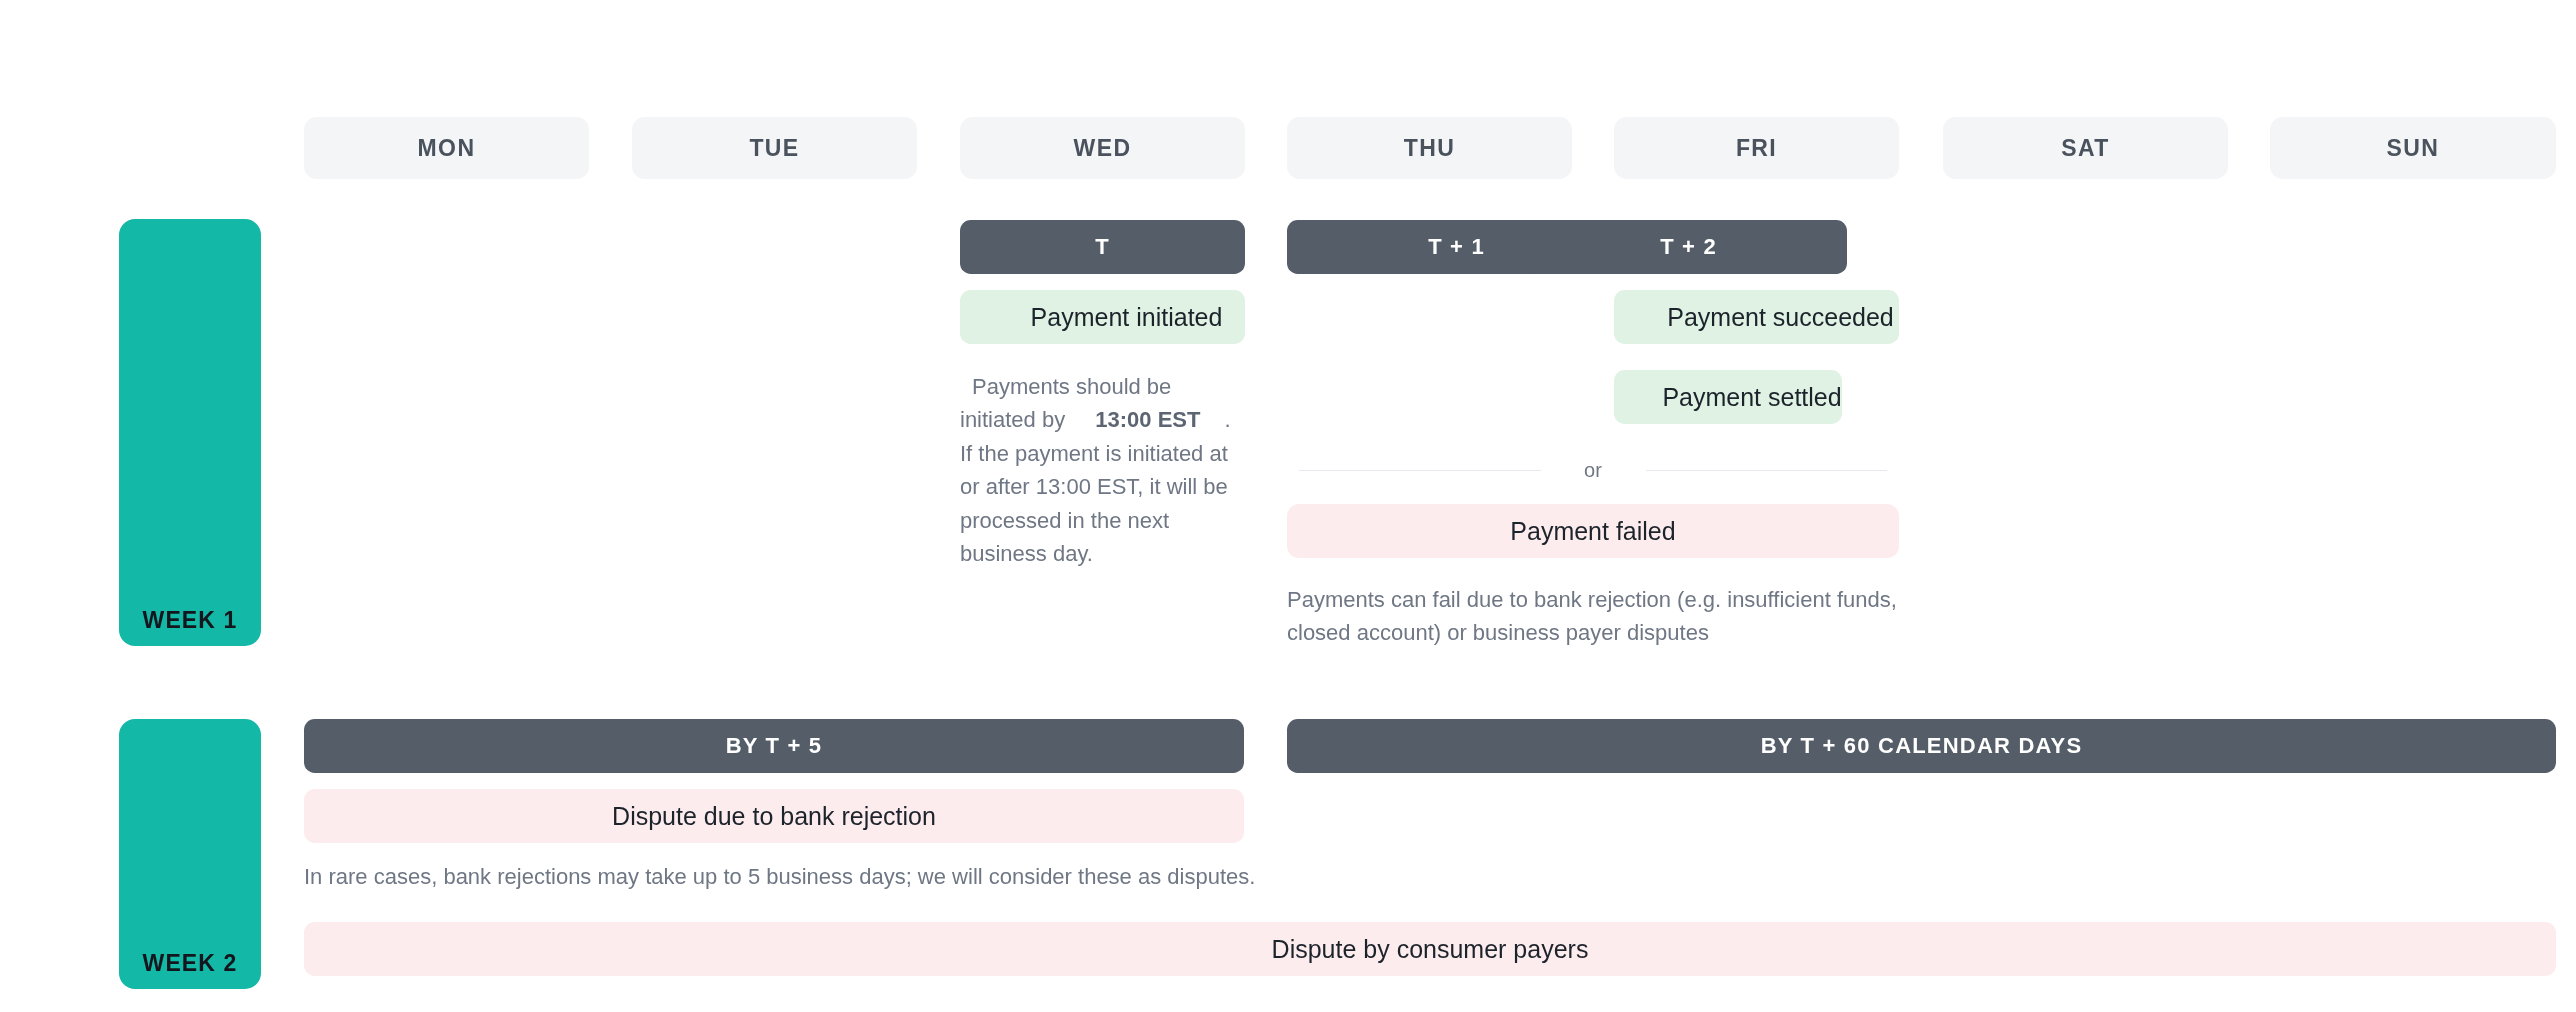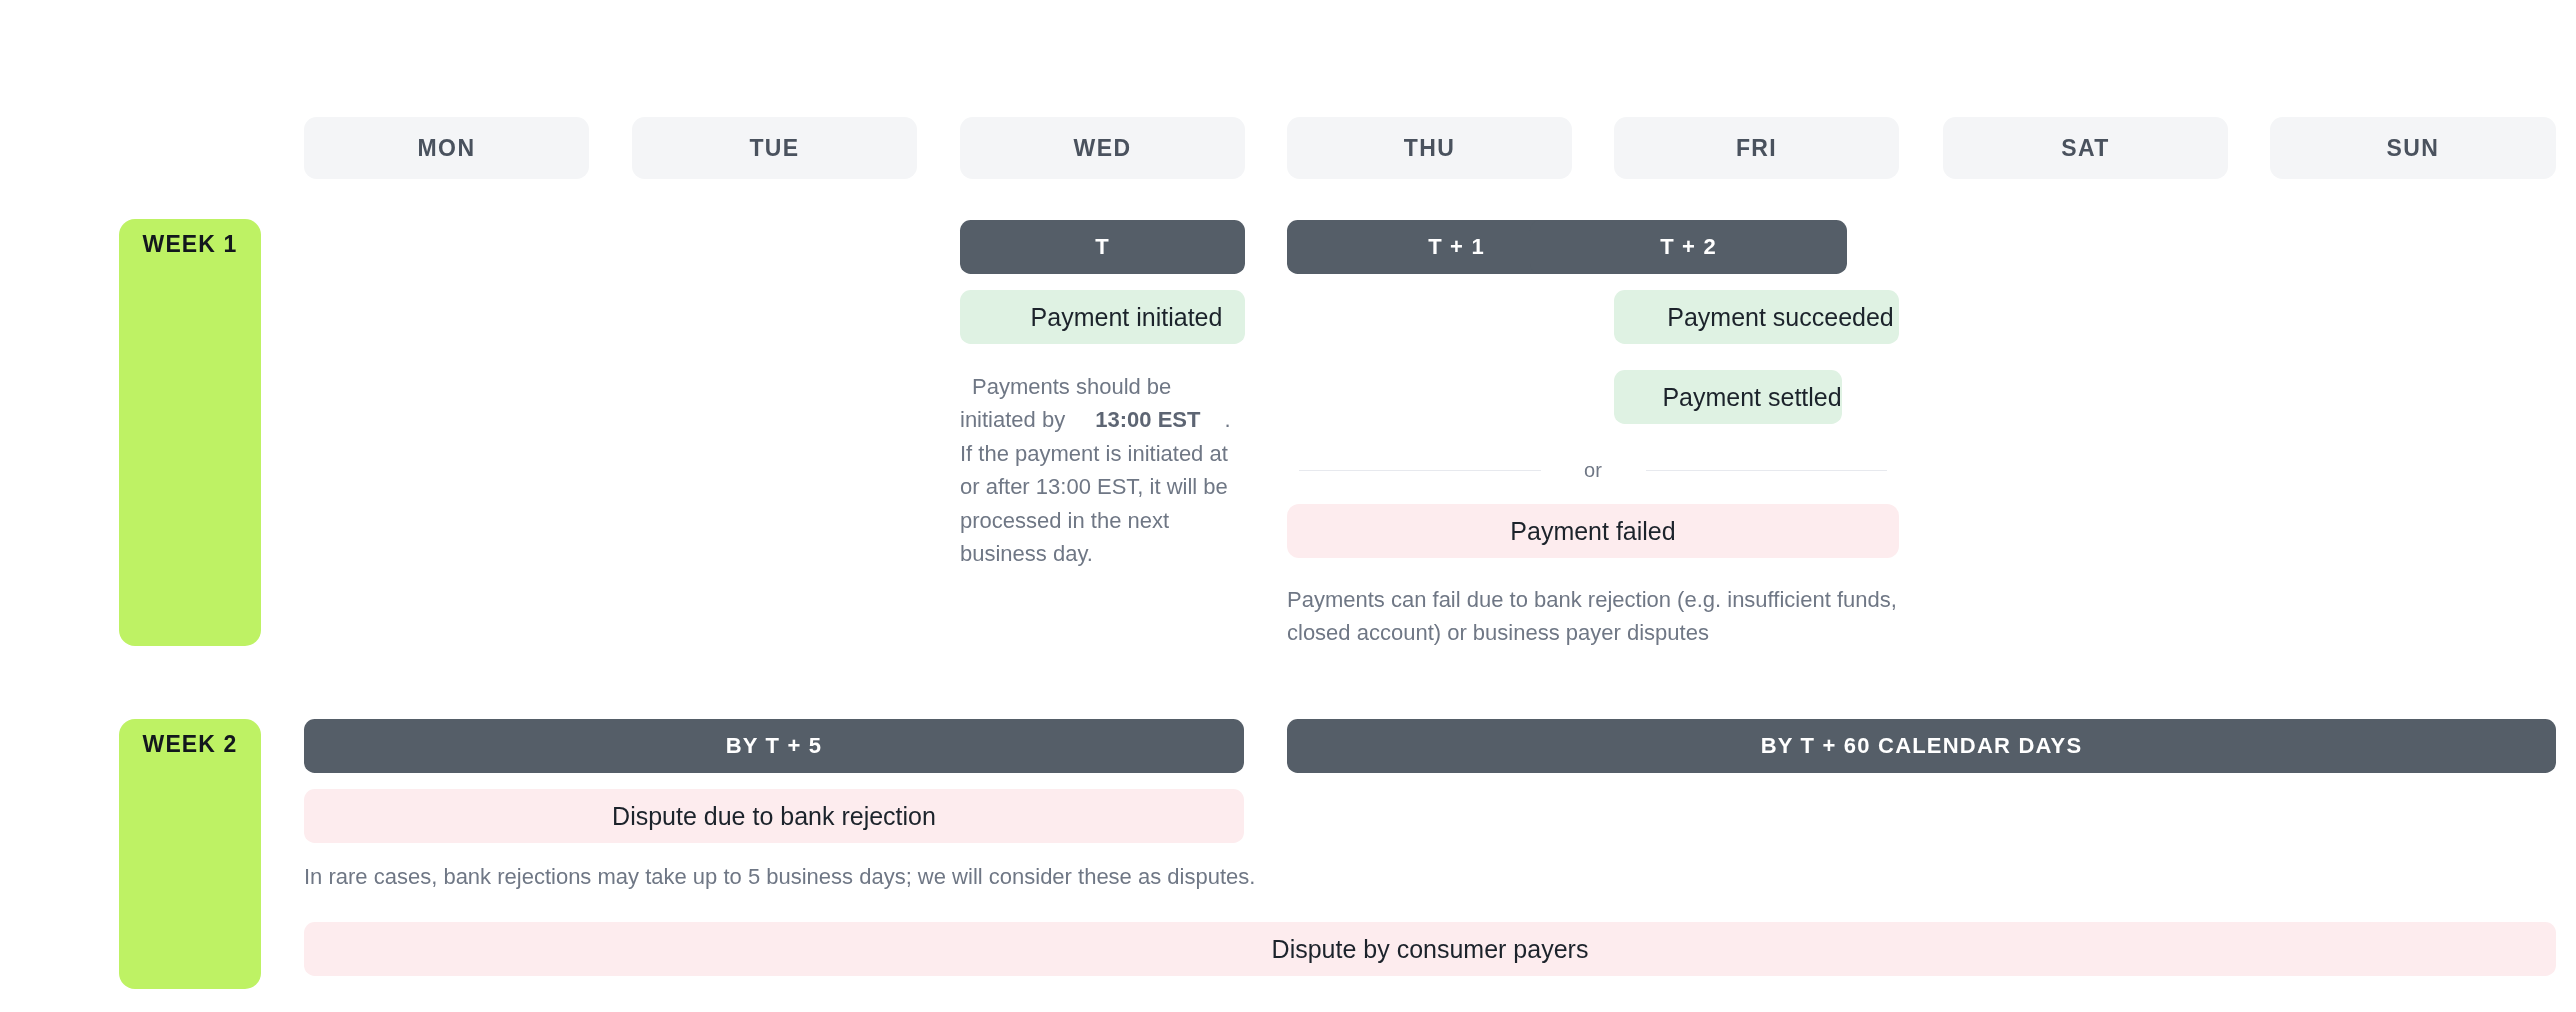--- a/index.html
+++ b/index.html
@@ -30,22 +30,22 @@
   
   .dayhead{
     height:62px;border-radius:12.5px;background:var(--chip);
     display:flex;align-items:center;justify-content:center;
     font-size:23px;font-weight:700;letter-spacing:1.4px;
     color:#4a525e;
   }
 
   
   .weekrail{
-    left:71px;width:142px;border-radius:16px;background:#bef264;
-    display:flex;align-items:flex-start;justify-content:center;
+    left:71px;width:142px;border-radius:16px;background:#14b8a6;
+    display:flex;align-items:flex-end;justify-content:center;
   }
   .weekrail span{
     font-size:23px;font-weight:700;letter-spacing:1.1px;color:#13171d;
     white-space:nowrap;
   }
 
   
   .bar{
     height:54px;border-radius:10.7px;background:var(--dark);
     display:flex;align-items:center;justify-content:center;

